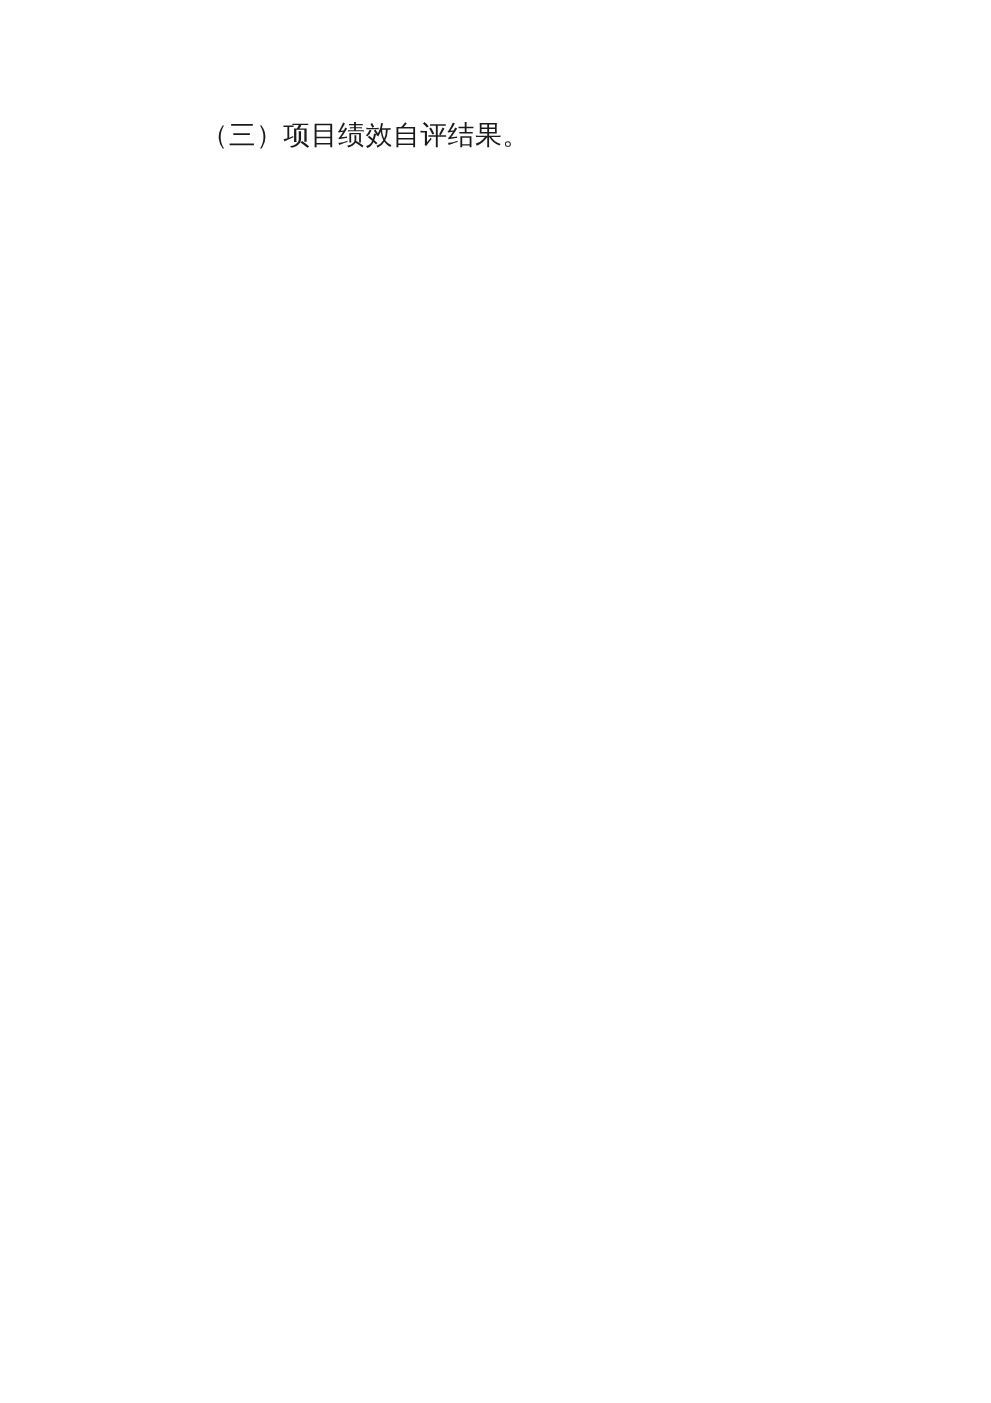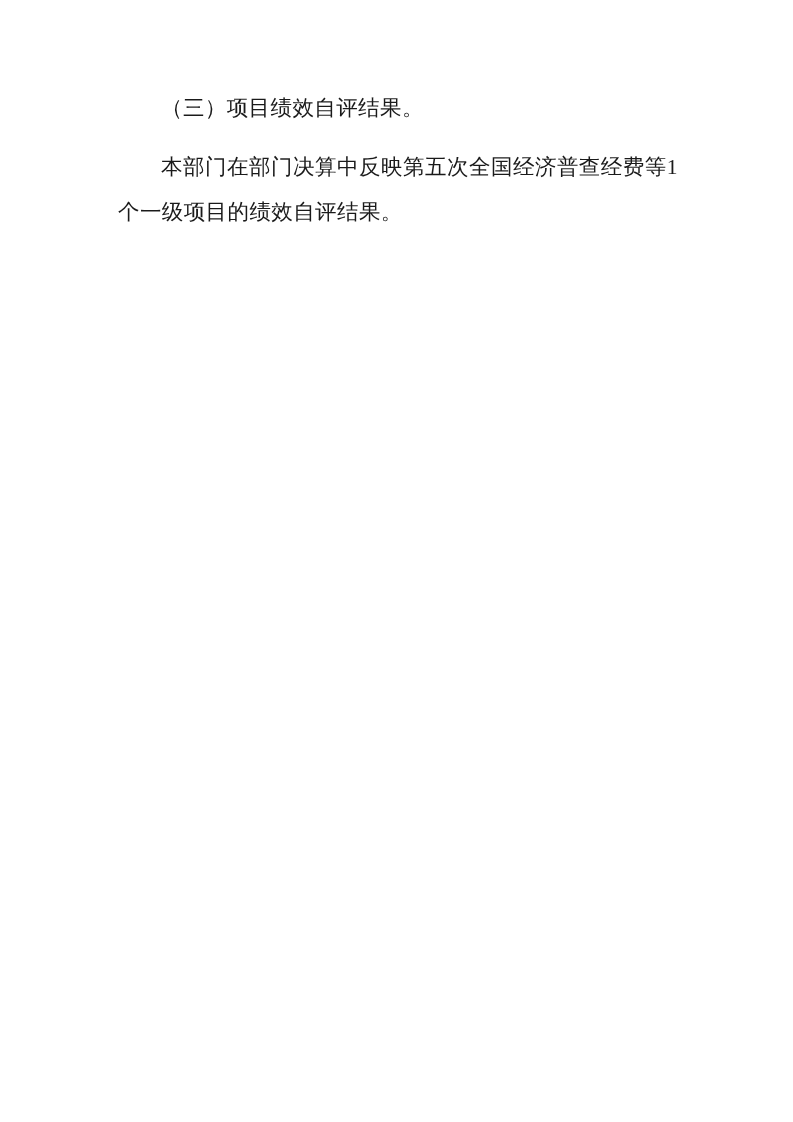--- a/index.html
+++ b/index.html
@@ -41,15 +41,14 @@
   }
   .gap-small { margin-top: 14px; }
   .gap-med { margin-top: 14px; }
 </style>
 </head>
 <body>
 
 <div class="page">
   <div class="content">
     <p class="para indent">（三）项目绩效自评结果。</p>
-    <p class="para indent gap-small">本部门在部门决算中反映第五次全国经济普查经费等1个一级项目的绩效自评结果。</p>
   </div>
 </div>
 
 </body></html>

